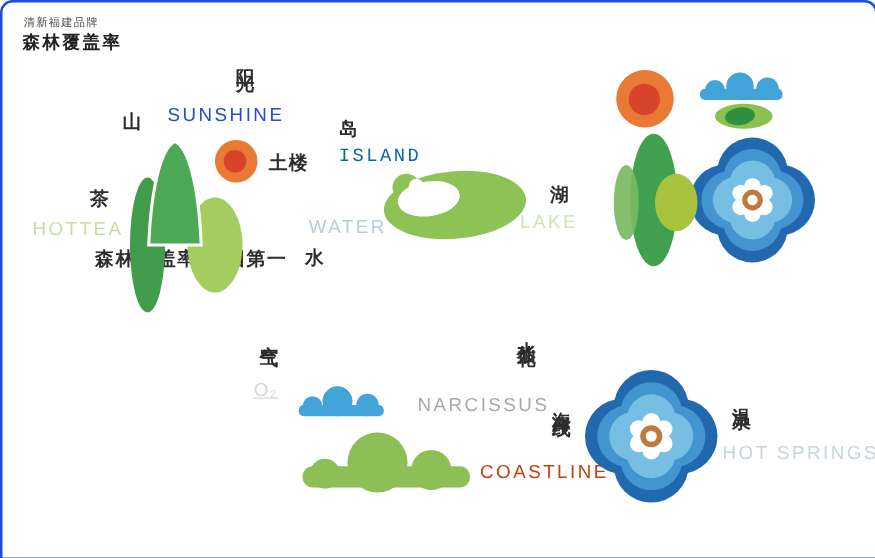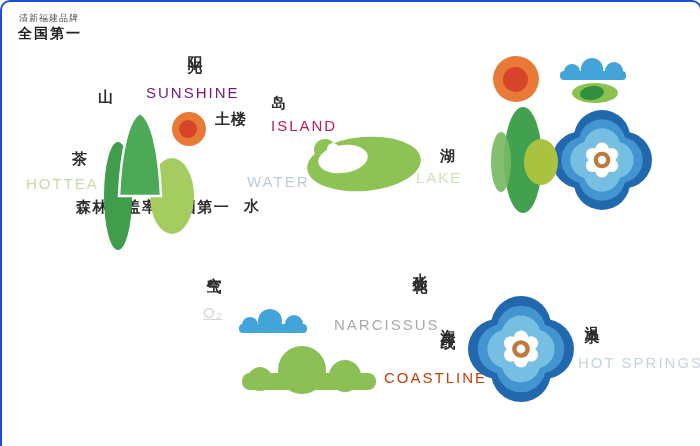--- a/index.html
+++ b/index.html
@@ -16,42 +16,42 @@
   .title{font-size:14px;color:#222;font-weight:bold;letter-spacing:2px;}
   .circle{border-radius:50%;}
   svg{display:block;overflow:visible;}
 </style>
 </head>
 <body>
 
 <div class="frame">
 
   <div class="abs brand" style="left:17px;top:10px;">清新福建品牌</div>
-  <div class="abs title" style="left:16px;top:23px;">全国第一</div>
+  <div class="abs title" style="left:16px;top:23px;">森林覆盖率</div>
 
   <div class="abs cn v" style="left:183px;top:42px;">阳光</div>
-  <div class="abs en" style="left:132px;top:82px;color:#701a75;margin-left:12px;">SUNSHINE</div>
+  <div class="abs en" style="left:132px;top:82px;color:#1d4ed8;">SUNSHINE</div>
   <div class="abs cn" style="left:96px;top:86px;">山</div>
-  <div class="abs cn" style="left:213px;top:108px;">土楼</div>
+  <div class="abs cn" style="left:213px;top:119px;">土楼</div>
   <div class="abs cn" style="left:70px;top:148px;">茶</div>
   <div class="abs en" style="left:24px;top:173px;color:#c8dba6;">HOTTEA</div>
   <div class="abs cn" style="left:74px;top:196px;letter-spacing:1.5px;">森林覆盖率 全国第一</div>
 
   <svg class="abs" style="left:100px;top:109px;" width="95" height="85" viewBox="0 0 95 85">
     <ellipse cx="70" cy="85" rx="22" ry="38" fill="#a4cc5f"></ellipse>
     <ellipse cx="16" cy="85" rx="14" ry="54" fill="#419c4b"></ellipse>
     <path d="M17,85 C19,38 27,7 38,2 C49,7 57,38 59,85 Z" fill="#4caa56" stroke="#ffffff" stroke-width="2.5"></path>
   </svg>
 
   <div class="abs circle" style="left:170px;top:110px;width:34px;height:34px;background:#e87a35;">
     <div class="abs circle" style="left:7px;top:8px;width:18px;height:18px;background:#d8432c;"></div>
   </div>
 
   <div class="abs cn" style="left:269px;top:92px;">岛</div>
-  <div class="abs en" style="left:269px;top:115px;color:#be185d;">ISLAND</div>
+  <div class="abs en" style="left:269px;top:115px;color:#0369a1;font-family:Liberation Mono, monospace;">ISLAND</div>
 
   <svg class="abs" style="left:299px;top:129px;" width="122" height="63" viewBox="0 0 122 63">
     <g transform="rotate(-5 63 33)">
       <ellipse cx="63" cy="33" rx="57" ry="27" fill="#8dc355"></ellipse>
     </g>
     <circle cx="24" cy="19" r="11" fill="#8dc355"></circle>
     <g transform="rotate(-8 42 28)">
       <ellipse cx="42" cy="28" rx="25" ry="14" fill="#ffffff"></ellipse>
     </g>
     <circle cx="32" cy="18" r="6" fill="#ffffff"></circle>

